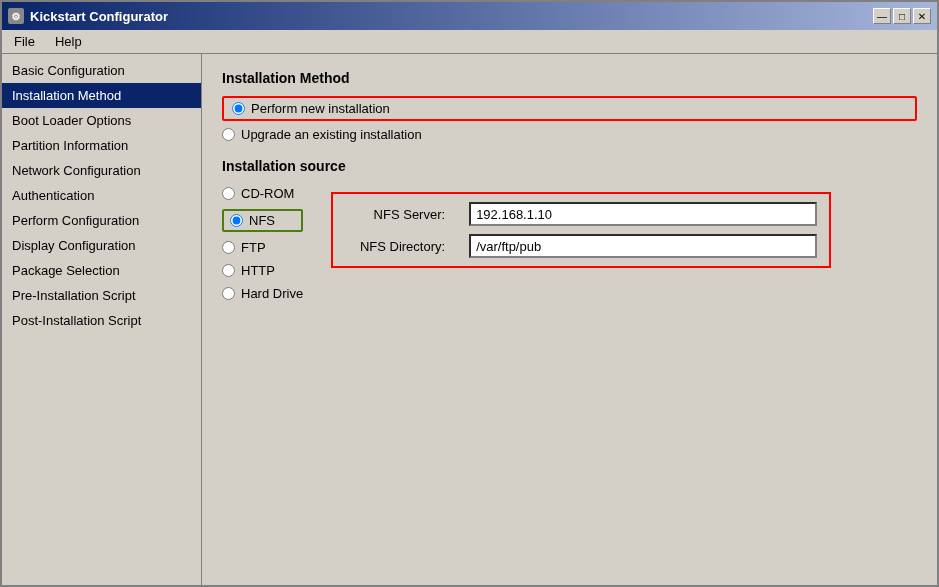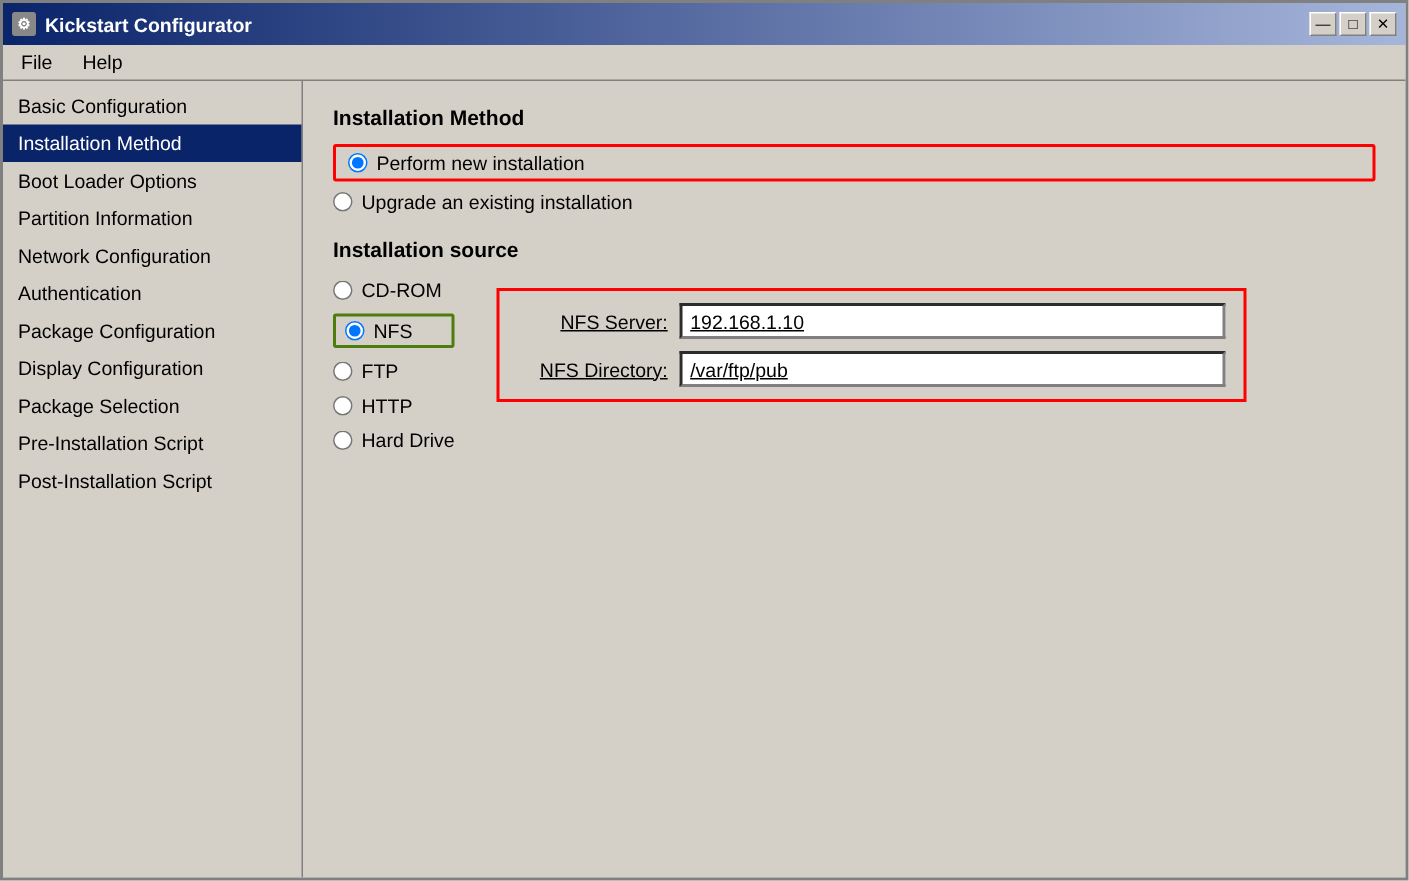--- a/index.html
+++ b/index.html
@@ -166,23 +166,22 @@
       border: 2px solid red;
       padding: 8px 12px;
       background: #d4d0c8;
       display: inline-block;
       min-width: 500px;
     }
 
     .field-row {
       display: flex;
       align-items: center;
-      gap: 8px;
+      gap: 24px;
       margin-bottom: 8px;
-      text-decoration: underline;
     }
 
     .field-row:last-child {
       margin-bottom: 0;
     }
 
     .field-label {
       font-size: 13px;
       color: #000;
       min-width: 100px;
@@ -260,21 +259,21 @@
 
   <div class="main-content">
 
     <div class="sidebar">
       <div class="sidebar-item">Basic Configuration</div>
       <div class="sidebar-item active">Installation Method</div>
       <div class="sidebar-item">Boot Loader Options</div>
       <div class="sidebar-item">Partition Information</div>
       <div class="sidebar-item">Network Configuration</div>
       <div class="sidebar-item">Authentication</div>
-      <div class="sidebar-item">Package Configuration</div>
+      <div class="sidebar-item">Perform Configuration</div>
       <div class="sidebar-item">Display Configuration</div>
       <div class="sidebar-item">Package Selection</div>
       <div class="sidebar-item">Pre-Installation Script</div>
       <div class="sidebar-item">Post-Installation Script</div>
     </div>
 
     <div class="right-panel">
 
       <div class="section-title">Installation Method</div>
       <div class="radio-group">

